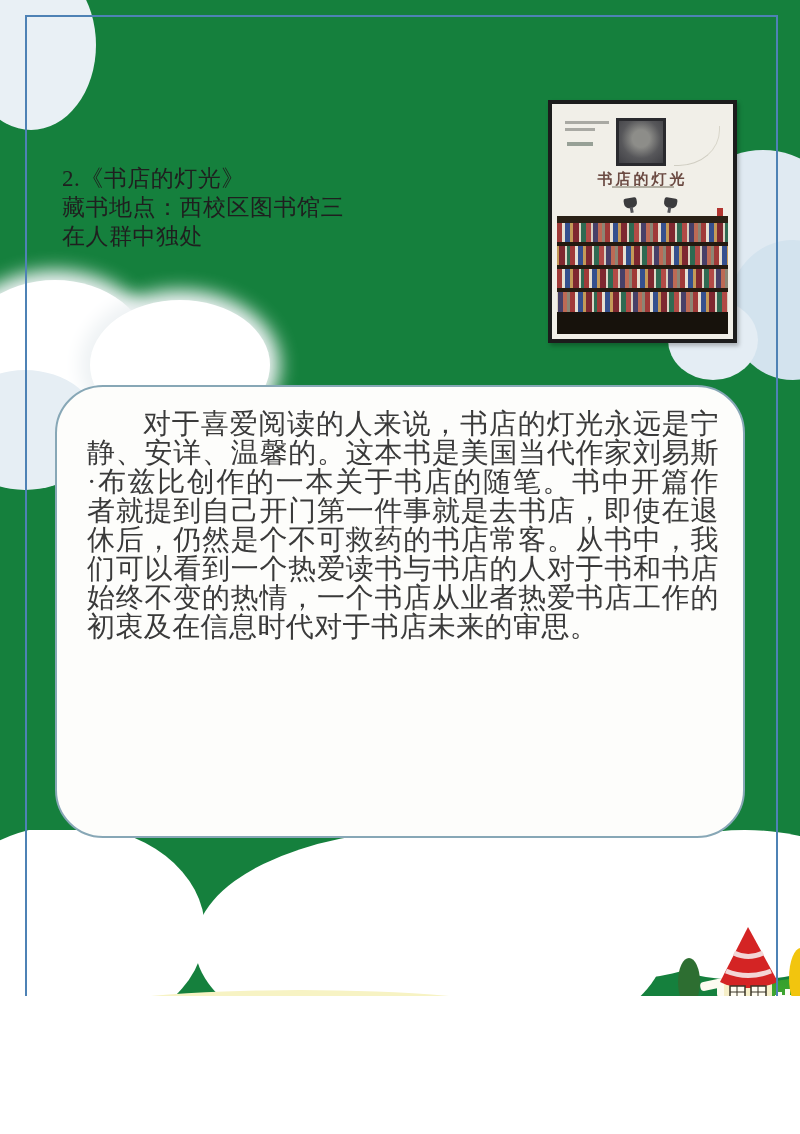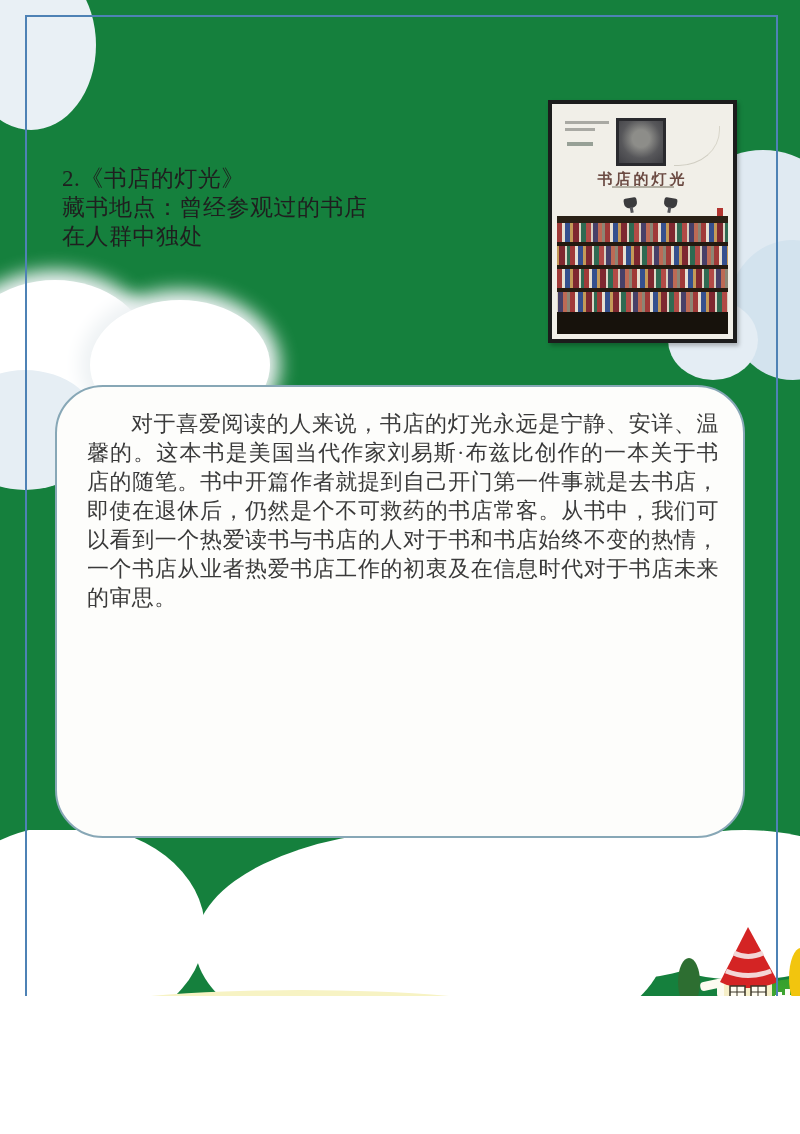--- a/index.html
+++ b/index.html
@@ -57,21 +57,21 @@
              #d8cfc0 34px 36px, #474068 36px 41px, #bd6a55 41px 45px, #8c8674 45px 48px); }
   .cover .r2 { background-position:13px 0; }
   .cover .r3 { background-position:27px 0; }
   .cover .r4 { background-position:40px 0; height:20px; border-bottom:none; }
   .cover .topbook { position:absolute; right:10px; top:104px; width:6px; height:10px; background:#b23430; }
 
   
   .textbox { position:absolute; left:55px; top:385px; width:690px; height:453px;
              background:#fdfdfb; border:2px solid #87a7b6; border-radius:48px;
              padding:22px 24px 0 30px; z-index:3; }
-  .textbox p { font-size:22px; line-height:29px; color:#3a3a3a; text-align:justify;
+  .textbox p { font-size:28px; line-height:29px; color:#3a3a3a; text-align:justify;
                text-indent:2em; letter-spacing:0.4px; }
 
   
   .scene { position:absolute; left:0; top:830px; width:800px; height:304px; z-index:2; }
 </style>
 </head>
 <body>
 
 <div class="page">
 
@@ -82,21 +82,21 @@
       <span class="p3"></span>
   </div>
   <div class="cloud cloud-tr">
     <span class="p1"></span>
       <span class="p2"></span>
       <span class="p3"></span>
   </div>
 
   <div class="header">
     <div>2.《书店的灯光》</div>
-    <div>藏书地点：曾经参观过的书店</div>
+    <div>藏书地点：西校区图书馆三</div>
     <div>在人群中独处</div>
   </div>
 
   <div class="cover">
     <span class="bar b1"></span>
     <span class="bar b2"></span>
     <span class="bar b3"></span>
     <div class="portrait"></div>
     <div class="branch"></div>
     <div class="ctitle">书店的灯光</div>

